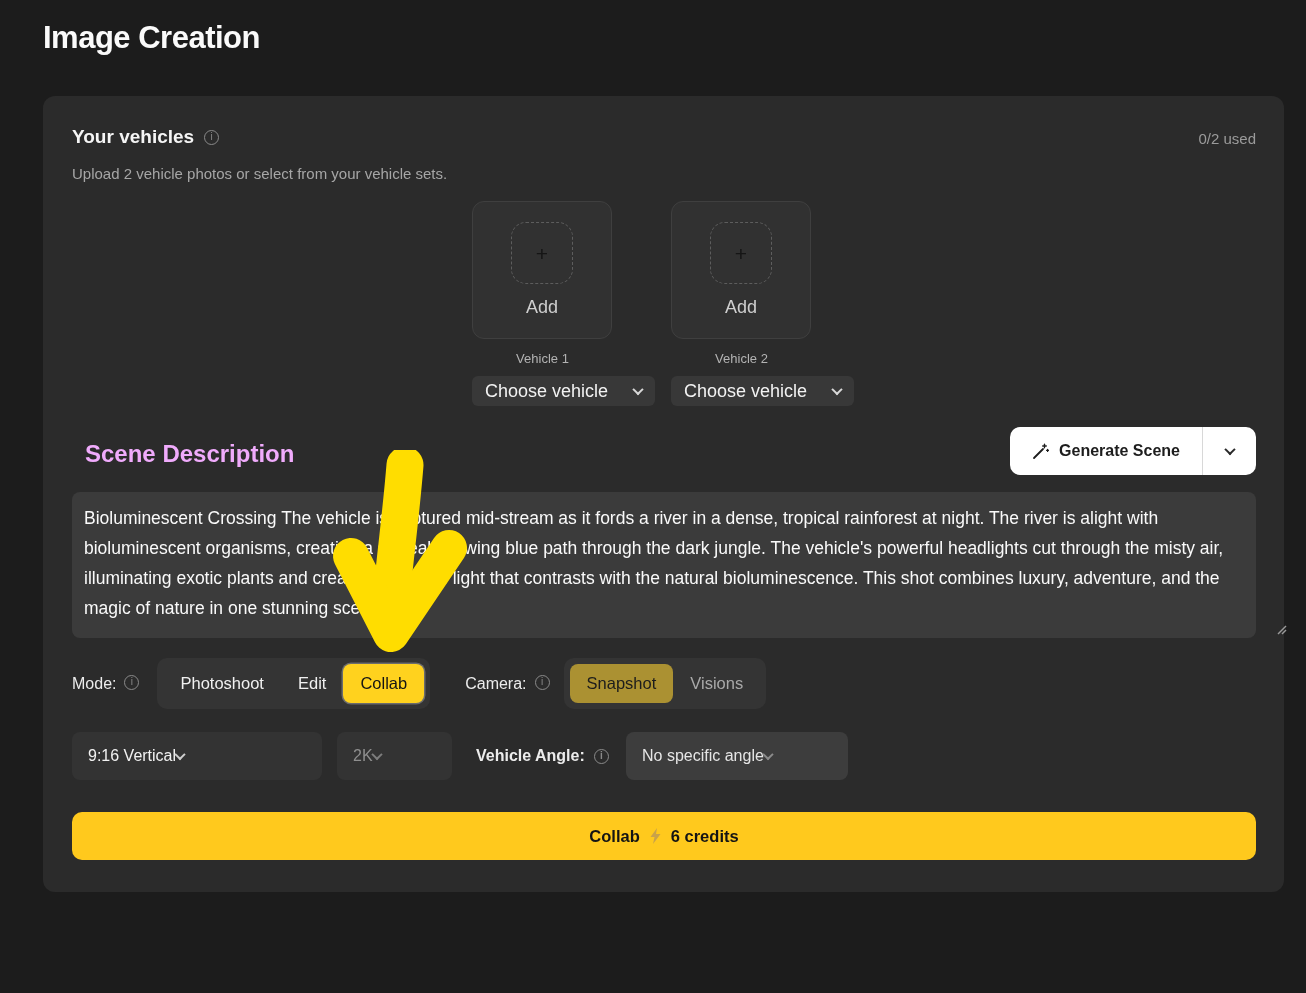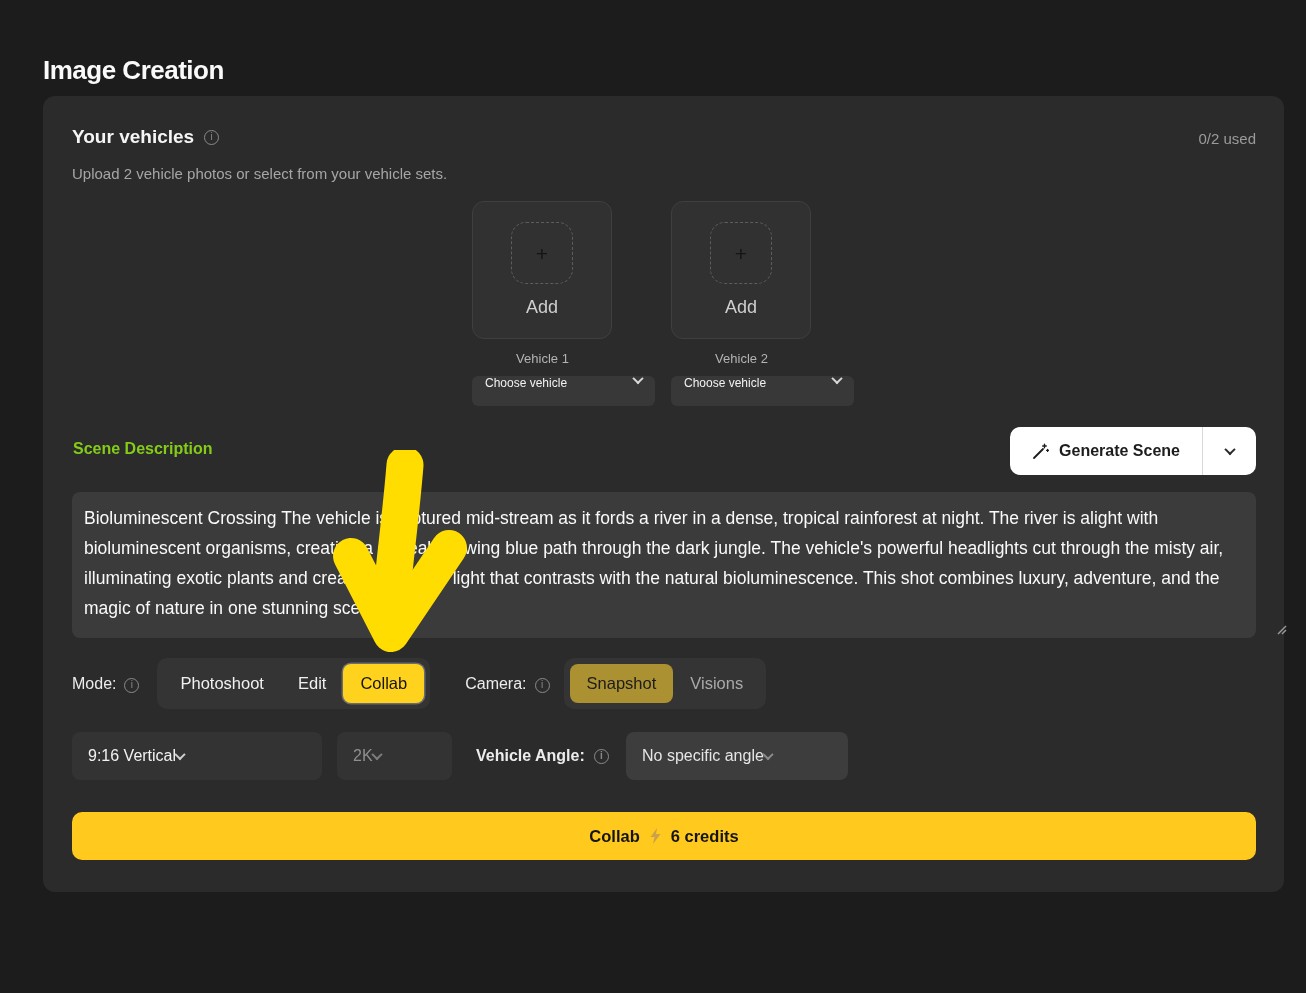--- a/index.html
+++ b/index.html
@@ -6,21 +6,21 @@
   html,body { width:1306px; height:993px; }
   body {
     background:#1c1c1c;
     font-family:"Liberation Sans", sans-serif;
     position:relative;
     overflow:hidden;
     color:#fff;
   }
   .page-title{
     position:absolute; left:43px; top:20px;
-    font-size:26px; font-weight:800; color:#fafafa; letter-spacing:-0.5px;margin-top:35px;
+    font-size:31px; font-weight:800; color:#fafafa; letter-spacing:-0.5px;
   }
   .card{
     position:absolute; left:43px; top:96px; width:1241px; height:796px;
     background:#2b2b2b; border-radius:12px;
   }
   
   .veh-header{ position:absolute; left:29px; top:30px; display:flex; align-items:center; gap:10px;}
   .veh-title{ font-size:19px; font-weight:700; color:#f5f5f5; }
   .usage{ position:absolute; right:28px; top:34px; font-size:15px; color:#9b9b9b; }
   .subtitle{ position:absolute; left:29px; top:69px; font-size:15px; color:#a6a6a6; }
@@ -42,48 +42,48 @@
   .dashbox{
     width:62px; height:62px; border:1px dashed #5d5d5d; border-radius:15px;
     display:flex; align-items:center; justify-content:center;
   }
   .plus{ color:#151515; font-size:21px; line-height:1; }
   .plus::after{ content:"+"; }
   .add-label{ margin-top:13px; font-size:18px; color:#cfcfcf; }
   .slot-name{ margin-top:12px; font-size:13px; color:#b3b3b3; align-self:center; transform:translateX(-21px); }
   .mini-select{
     margin-top:10px; width:183px; height:30px; background:#383838; border-radius:6px;
-    display:flex; justify-content:space-between; padding:0 13px;
-    font-size:12px; color:#f2f2f2; cursor:pointer;
+    display:flex; align-items:center; justify-content:space-between; padding:0 13px;
+    font-size:18px; color:#f2f2f2; cursor:pointer;
   }
   .chev{
     width:8px; height:8px; border-right:2px solid currentColor; border-bottom:2px solid currentColor;
     transform:rotate(45deg) translate(-1px,-1px); display:inline-block;
   }
   .mini-select .chev{ color:#d8d8d8; }
   
-  .scene-title{ position:absolute; left:30px; top:344px; font-size:16px; font-weight:700; color:#84cc16; }
+  .scene-title{ position:absolute; left:42px; top:344px; font-size:24px; font-weight:700; color:#f0abfc; }
   .gen-btn{
     position:absolute; right:28px; top:331px; height:48px;
     background:#ffffff; border-radius:10px; display:flex; align-items:stretch; overflow:hidden;
   }
   .gen-main{ display:flex; align-items:center; gap:10px; padding:0 22px; cursor:pointer; }
   .gen-label{ font-size:16px; font-weight:600; color:#1d1d1d; }
   .gen-divider{ width:1px; background:#d8d8d8; }
   .gen-caret{ width:53px; display:flex; align-items:center; justify-content:center; color:#2a2a2a; cursor:pointer; }
   .textarea{
     position:absolute; left:29px; top:396px; width:1184px; height:146px;
     background:#3b3b3b; border-radius:8px; padding:11px 12px;
     font-size:17.5px; line-height:30px; color:#fafafa; overflow:hidden;
     white-space:pre-wrap; cursor:text;
   }
   .grip{ position:absolute; right:2px; bottom:2px; }
   
   .mode-row{ position:absolute; left:29px; top:562px; height:51px; display:flex; align-items:center; }
-  .field-label{ font-size:16px; color:#ececec; display:flex; align-items:flex-end; gap:8px; }
+  .field-label{ font-size:16px; color:#ececec; display:flex; align-items:flex-start; gap:8px; }
   .seg{
     background:#343434; border-radius:10px; height:51px; display:flex; align-items:center; padding:0 6px;
   }
   .seg-mode{ margin-left:18px; }
   .seg-item{ border:none; background:transparent; color:#f0f0f0; font-size:16.5px; padding:0 17px; height:39px; border-radius:8px; cursor:pointer; font-family:inherit; }
   .seg-item.sel-yellow{
     background:#ffd21e; color:#141414;
     box-shadow:0 0 0 1.5px rgba(255,255,255,0.28);
   }
   .seg-item.sel-olive{ background:#ab9132; color:#1c1c1c; }

